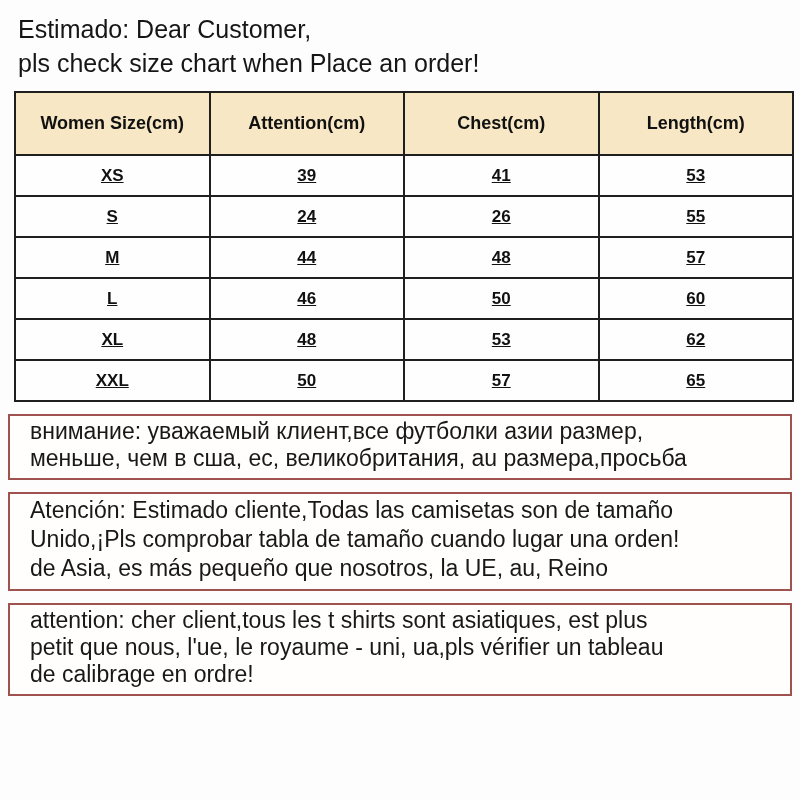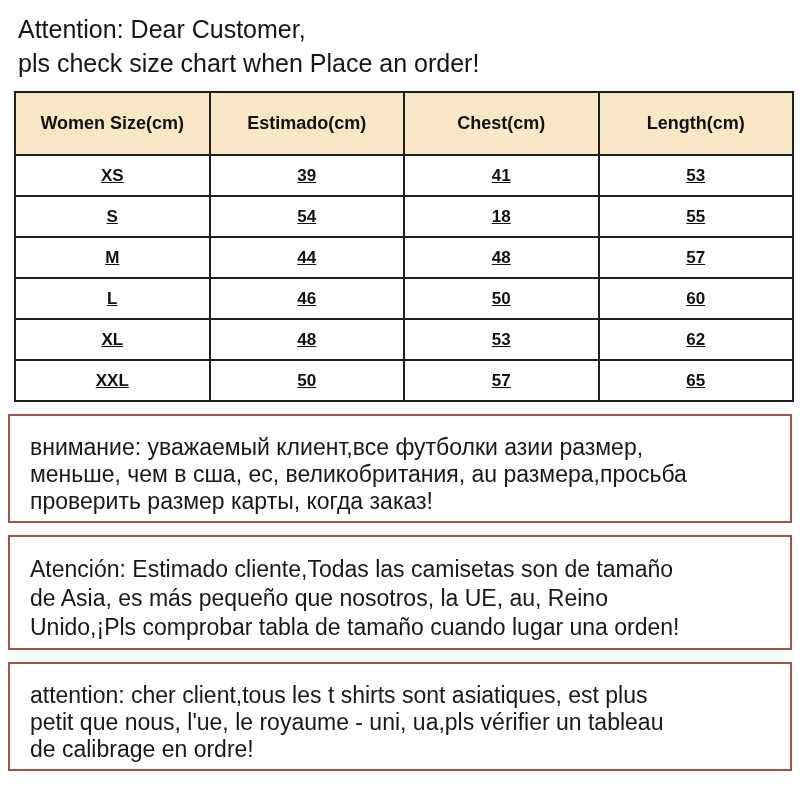--- a/index.html
+++ b/index.html
@@ -46,60 +46,60 @@
     font-size: 17px;
     background: #fefefe;
     text-decoration: underline;
   }
 
   
   .lang-box {
     margin: 12px 8px 0 8px;
     border: 2px solid var(--notice-box-border, #a0524f);
     background: #fffefd;
-    padding: 18px 8px 6px 20px;
+    padding: 2px 8px 6px 20px;
   }
   .lang-box .line {
     font-size: 23px;
     line-height: 27px;
     white-space: pre;
     color: #181818;
   }
   .lang-box.es .line { line-height: 29px; }
 </style>
 </head>
 <body>
 
 <div class="canvas">
 
   <div class="top-notice">
-    <div class="line">Attention: Dear Customer,</div>
+    <div class="line">Estimado: Dear Customer,</div>
     <div class="line">pls check size chart when Place an order!</div>
   </div>
 
   <table class="size-table">
     <thead>
       <tr>
         <th>Women Size(cm)</th>
-        <th>Estimado(cm)</th>
+        <th>Attention(cm)</th>
         <th>Chest(cm)</th>
         <th>Length(cm)</th>
       </tr>
     </thead>
     <tbody>
       <tr>
         <td>XS</td>
         <td>39</td>
         <td>41</td>
         <td>53</td>
       </tr>
       <tr>
         <td>S</td>
-        <td>54</td>
-        <td>18</td>
+        <td>24</td>
+        <td>26</td>
         <td>55</td>
       </tr>
       <tr>
         <td>M</td>
         <td>44</td>
         <td>48</td>
         <td>57</td>
       </tr>
       <tr>
         <td>L</td>
@@ -118,27 +118,26 @@
         <td>50</td>
         <td>57</td>
         <td>65</td>
       </tr>
     </tbody>
   </table>
 
   <div class="lang-box ru">
     <div class="line">внимание: уважаемый клиент,все футболки азии размер,</div>
     <div class="line">меньше, чем в сша, ес, великобритания, au размера,просьба</div>
-    <div class="line">проверить размер карты, когда заказ!</div>
   </div>
 
   <div class="lang-box es">
     <div class="line">Atención: Estimado cliente,Todas las camisetas son de tamaño</div>
+    <div class="line">Unido,¡Pls comprobar tabla de tamaño cuando lugar una orden!</div>
     <div class="line">de Asia, es más pequeño que nosotros, la UE, au, Reino</div>
-    <div class="line">Unido,¡Pls comprobar tabla de tamaño cuando lugar una orden!</div>
   </div>
 
   <div class="lang-box fr">
     <div class="line">attention: cher client,tous les t shirts sont asiatiques, est plus</div>
     <div class="line">petit que nous, l'ue, le royaume - uni, ua,pls vérifier un tableau</div>
     <div class="line">de calibrage en ordre!</div>
   </div>
 
 </div>
 

